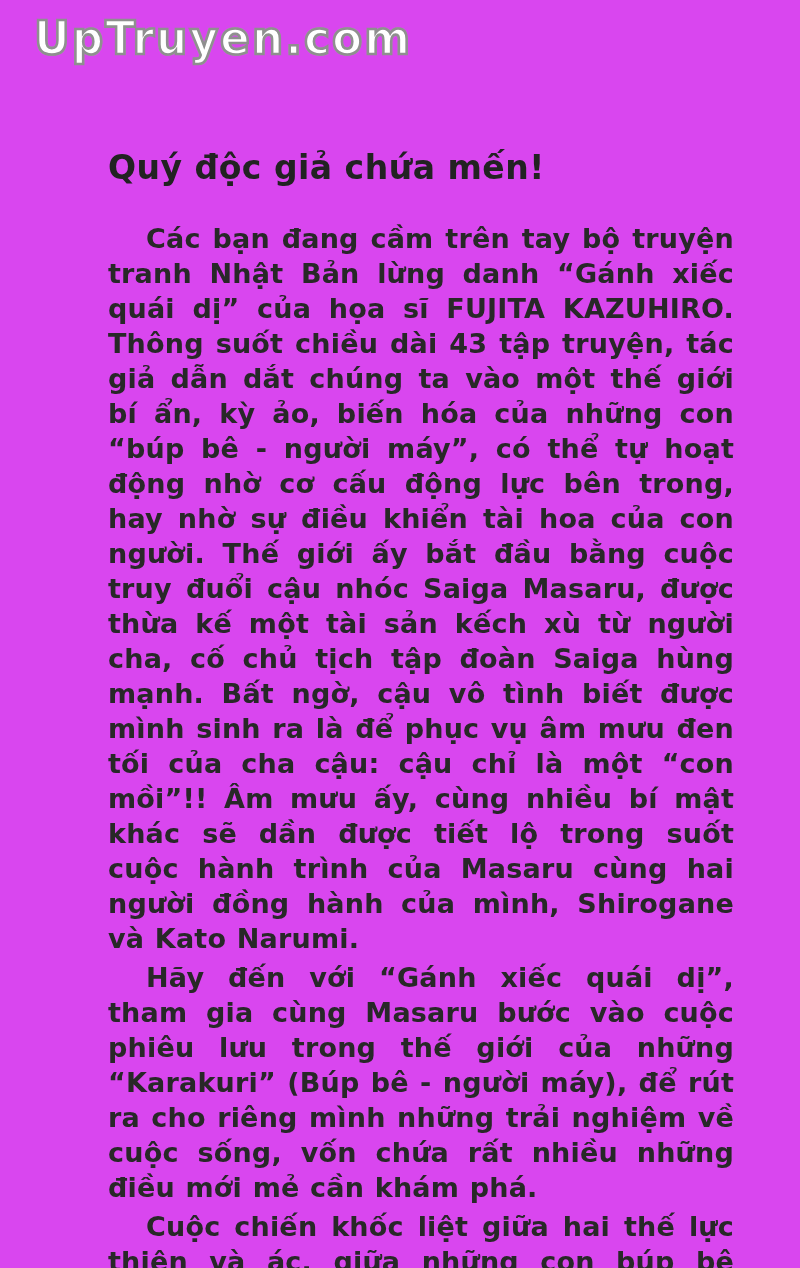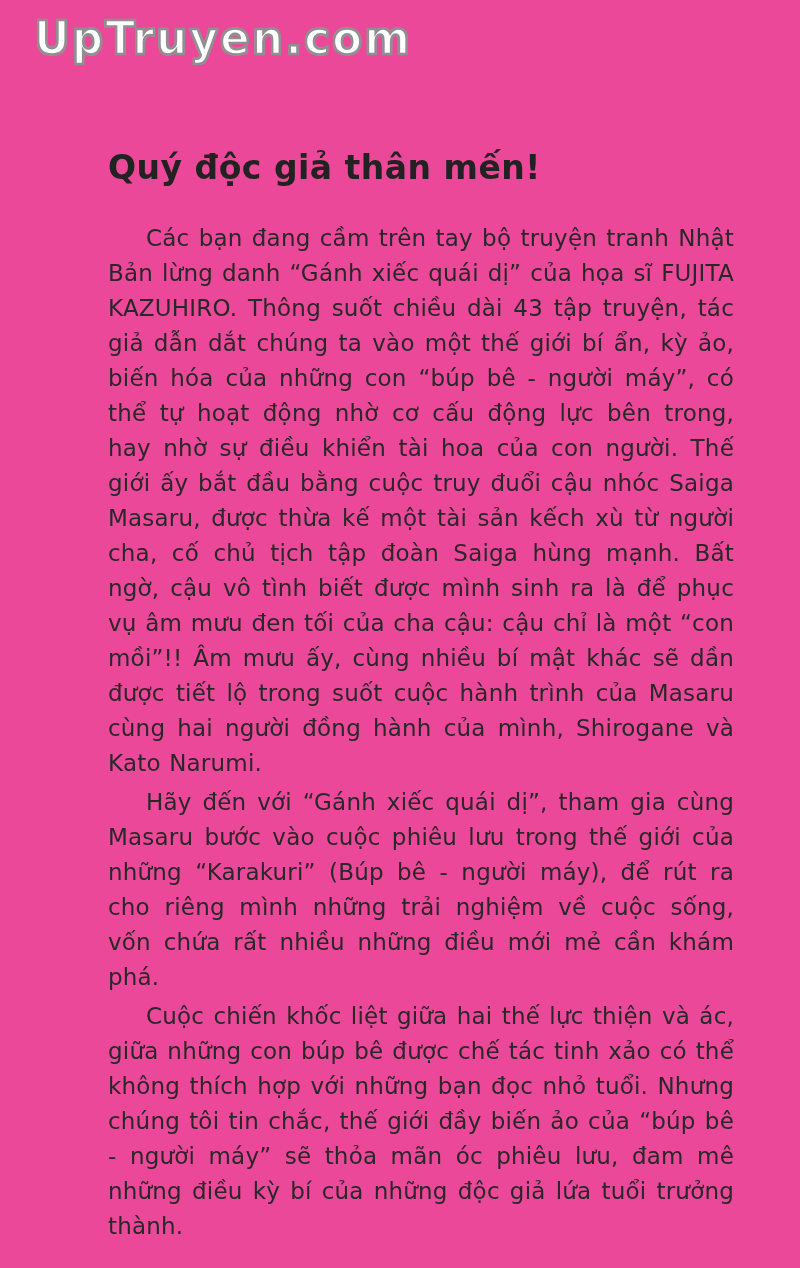--- a/index.html
+++ b/index.html
@@ -8,21 +8,21 @@
     width: 800px;
     height: 1268px;
     background: #fefefe;
     overflow: hidden;
     font-family: "DejaVu Sans", "Liberation Sans", sans-serif;
   }
   .page {
     position: relative;
     width: 800px;
     height: 1268px;
-    background: #ec4899;
+    background: #d946ef;
   }
   
   .watermark {
     position: absolute;
     top: 12px;
     left: 34px;
     font-size: 44px;
     font-weight: 800;
     letter-spacing: 2px;
     color: #ffffff;
@@ -43,47 +43,48 @@
     color: #262626;
   }
   .title {
     font-size: 33px;
     font-weight: 600;
     margin: 0 0 34px 0;
     letter-spacing: 0.5px;
     color: #222222;
   }
   .body-text p {
-    font-size: 23px;
+    font-size: 27px;
     line-height: 35px;
     text-align: justify;
     text-indent: 38px;
     margin: 0 4px 4px 0;
     color: #282828;
     letter-spacing: 0.2px;
     word-spacing: 1px;
+    font-weight: bold;
   }
   .signature {
     margin: 40px 26px 0 0;
     text-align: right;
     font-size: 24px;
     font-weight: 600;
     color: #242424;
   }
 </style>
 </head>
 <body>
 
 <div class="page">
 
   <div class="watermark">UpTruyen.com</div>
 
   <div class="content">
 
-    <h1 class="title">Quý độc giả thân mến!</h1>
+    <h1 class="title">Quý độc giả chứa mến!</h1>
 
     <div class="body-text">
       <p>Các bạn đang cầm trên tay bộ truyện tranh Nhật Bản lừng danh “Gánh xiếc quái dị” của họa sĩ FUJITA KAZUHIRO. Thông suốt chiều dài 43 tập truyện, tác giả dẫn dắt chúng ta vào một thế giới bí ẩn, kỳ ảo, biến hóa của những con “búp bê - người máy”, có thể tự hoạt động nhờ cơ cấu động lực bên trong, hay nhờ sự điều khiển tài hoa của con người. Thế giới ấy bắt đầu bằng cuộc truy đuổi cậu nhóc Saiga Masaru, được thừa kế một tài sản kếch xù từ người cha, cố chủ tịch tập đoàn Saiga hùng mạnh. Bất ngờ, cậu vô tình biết được mình sinh ra là để phục vụ âm mưu đen tối của cha cậu: cậu chỉ là một “con mồi”!! Âm mưu ấy, cùng nhiều bí mật khác sẽ dần được tiết lộ trong suốt cuộc hành trình của Masaru cùng hai người đồng hành của mình, Shirogane và Kato Narumi.</p>
       <p>Hãy đến với “Gánh xiếc quái dị”, tham gia cùng Masaru bước vào cuộc phiêu lưu trong thế giới của những “Karakuri” (Búp bê - người máy), để rút ra cho riêng mình những trải nghiệm về cuộc sống, vốn chứa rất nhiều những điều mới mẻ cần khám phá.</p>
       <p>Cuộc chiến khốc liệt giữa hai thế lực thiện và ác, giữa những con búp bê được chế tác tinh xảo có thể không thích hợp với những bạn đọc nhỏ tuổi. Nhưng chúng tôi tin chắc, thế giới đầy biến ảo của “búp bê - người máy” sẽ thỏa mãn óc phiêu lưu, đam mê những điều kỳ bí của những độc giả lứa tuổi trưởng thành.</p>
     </div>
 
     <div class="signature">BBT Truyện tranh NXB Trẻ</div>
 
   </div>

